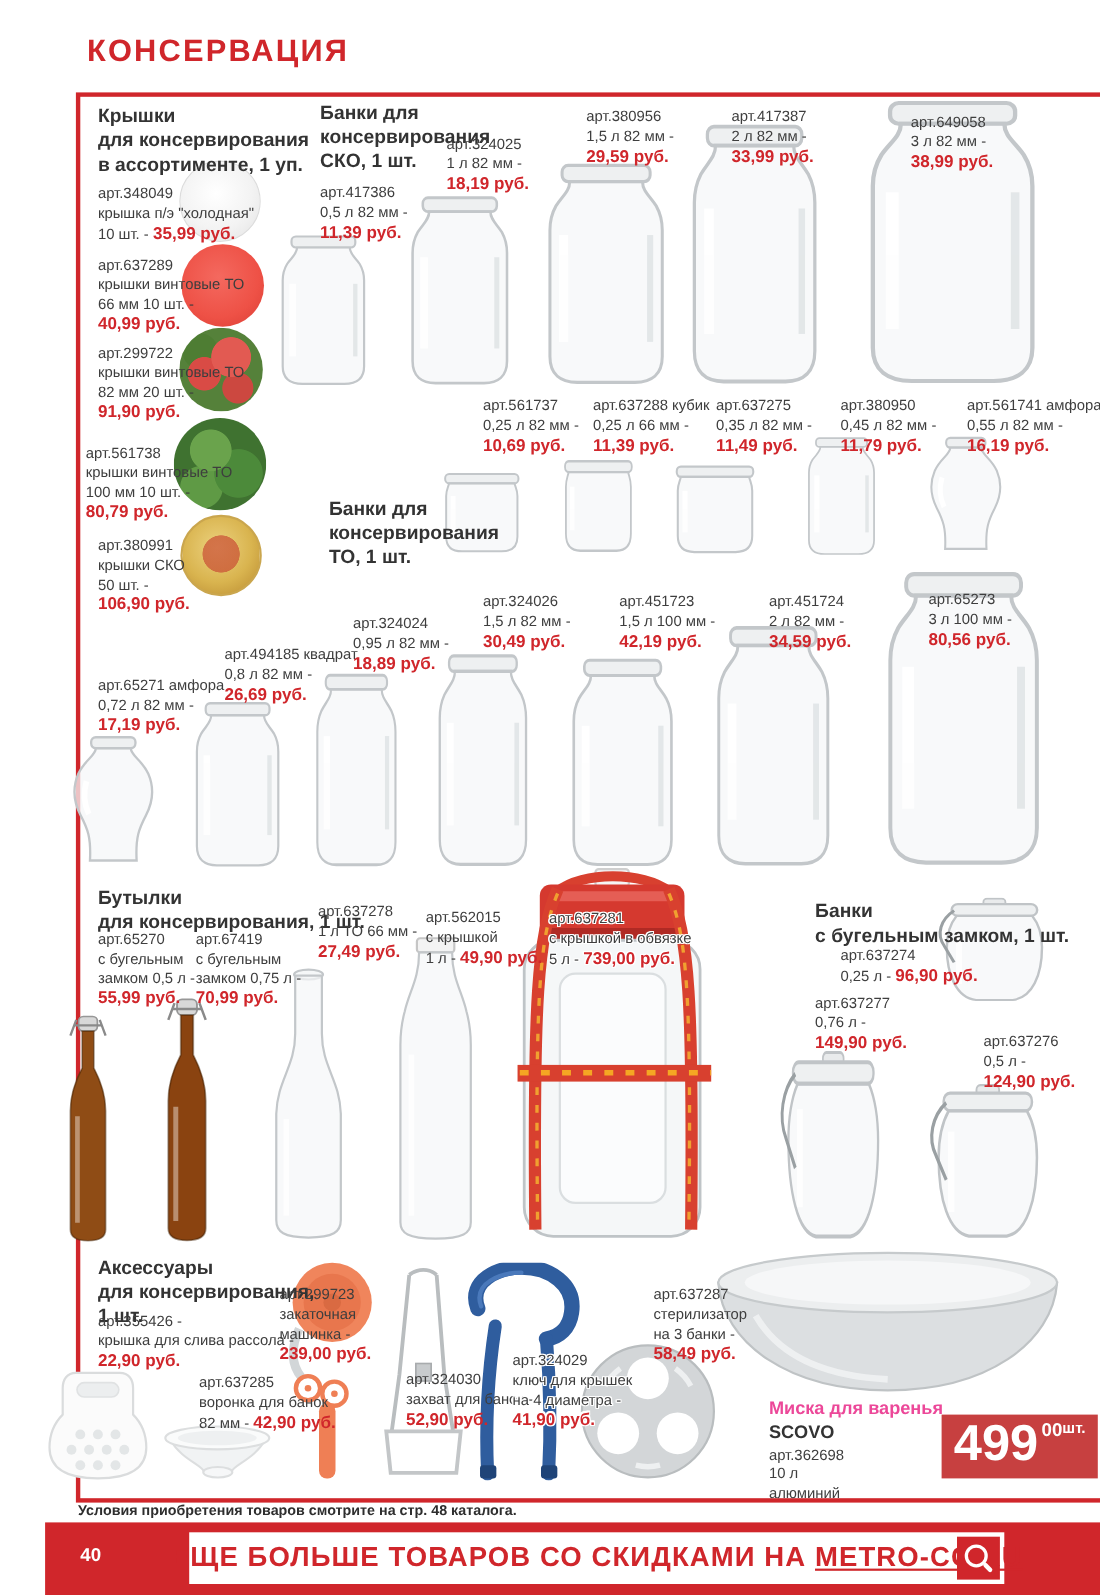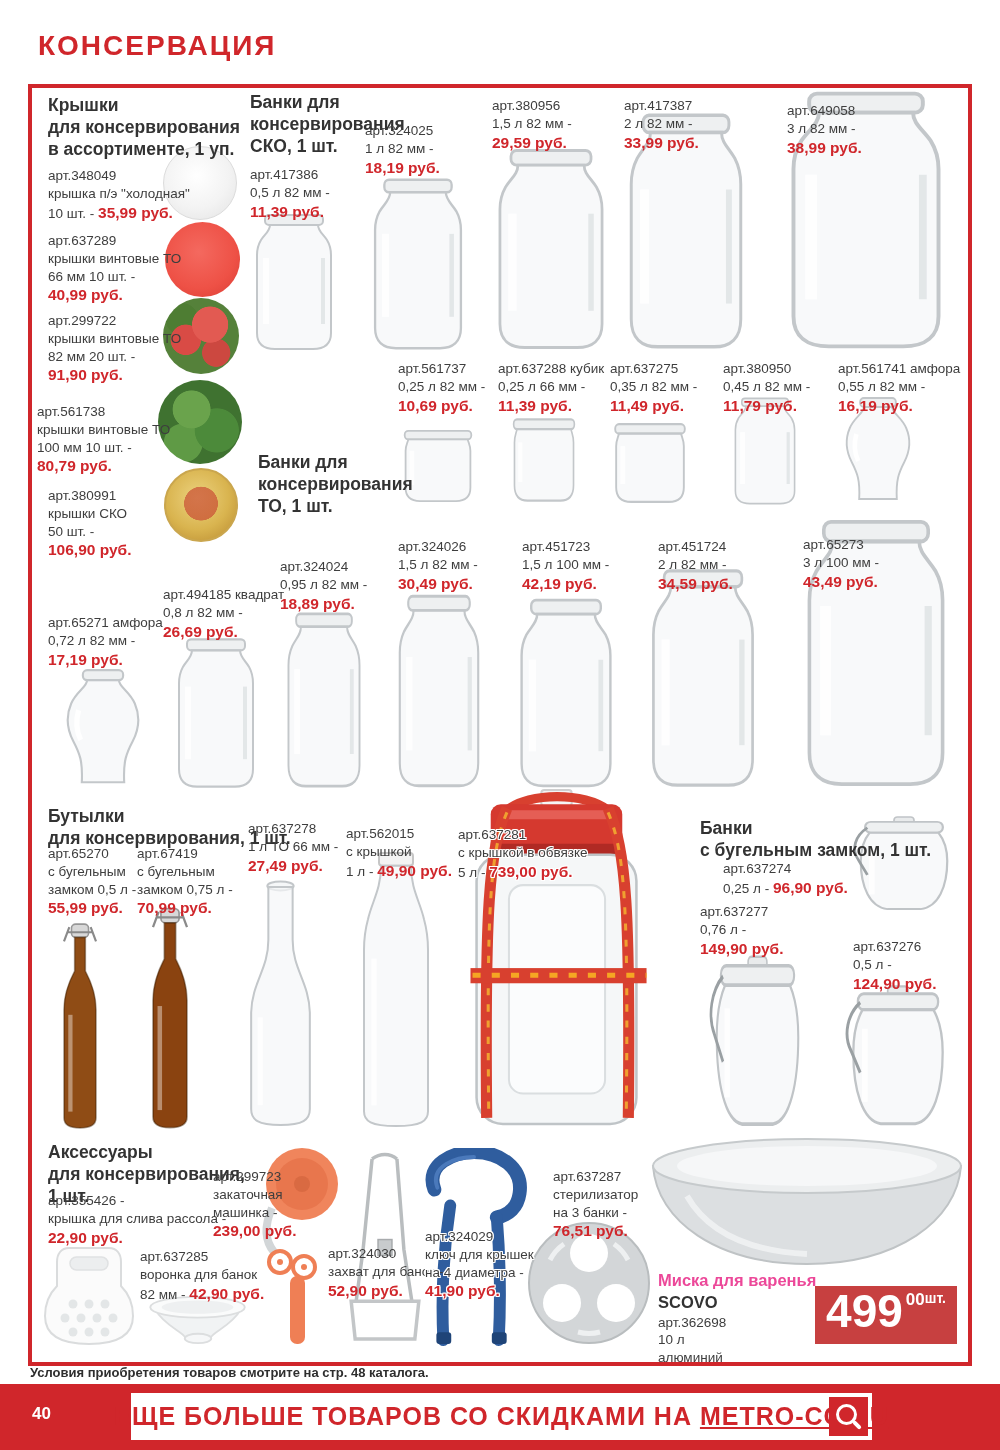--- a/index.html
+++ b/index.html
@@ -1,19 +1,19 @@
 <!DOCTYPE html>
 <html style="--red: #d0262b; --boxred: #c74040;"><head>
 <meta charset="utf-8">
 <style>
   :root{ --red:#d0262b; --boxred:#c74040; --ink:#3e3e3e; }
   html,body{margin:0;padding:0;}
   body{width:1000px;height:1450px;position:relative;background:#fff;
        font-family:"Liberation Sans", sans-serif; color:var(--ink); overflow:hidden;}
-  .abs{position:absolute;}
+  .abs{position:absolute;margin-left:41px;}
   .h1{color:var(--red);font-size:28px;font-weight:bold;letter-spacing:2px;}
   .frame{left:28px;top:84px;width:936px;height:1274px;border:4px solid var(--red);}
   .sec-h{font-size:17.5px;font-weight:bold;color:#333;line-height:1.25;white-space:pre-line;z-index:3;}
   .lbl{font-size:13.5px;color:var(--ink);line-height:1.32;z-index:3;}
   .lbl .ln{display:block;white-space:nowrap;}
   .price{color:var(--red);font-weight:bold;font-size:15.5px;}
   .halo, .halo .price{text-shadow:-1px -1px 0 #fff,0 -1px 0 #fff,1px -1px 0 #fff,-1px 0 0 #fff,
       1px 0 0 #fff,-1px 1px 0 #fff,0 1px 0 #fff,1px 1px 0 #fff;}
   .img{position:absolute;z-index:1;}
   .lid{position:absolute;z-index:1;border-radius:50%;}
@@ -300,21 +300,21 @@
   <span class="ln">2 л 82 мм -</span>
   <span class="ln"><span class="price">34,59 руб.</span></span>
 </div>
 
 <svg class="img" style="left:786px;top:516px;width:180px;height:274px" viewBox="0 0 100 140" preserveAspectRatio="none">
     <use href="#jar-sko"></use>
   </svg>
 <div class="lbl abs" style="left:803px;top:536px">
   <span class="ln">арт.65273</span>
   <span class="ln">3 л 100 мм -</span>
-  <span class="ln"><span class="price">43,49 руб.</span></span>
+  <span class="ln"><span class="price">80,56 руб.</span></span>
 </div>
 
 <div class="sec-h abs" style="left:48px;top:806px">Бутылки
 для консервирования, 1 шт.</div>
 
 <svg class="img" style="left:48px;top:918px;width:64px;height:214px;color:#8f4c15" viewBox="0 0 60 210" preserveAspectRatio="none">
     <use href="#bottle-swing"></use>
   </svg>
 <div class="lbl abs" style="left:48px;top:845px">
   <span class="ln">арт.65270</span>
@@ -479,21 +479,21 @@
   <path d="M38,58 C30,110 29,152 31,194" stroke="#2f5d9e" stroke-width="12" fill="none" stroke-linecap="round"></path>
   <path d="M85,70 C89,120 89,156 87,194" stroke="#2f5d9e" stroke-width="12" fill="none" stroke-linecap="round"></path>
   <rect x="24" y="186" width="15" height="12" rx="3" fill="#1f4478"></rect>
   <rect x="80" y="186" width="15" height="12" rx="3" fill="#1f4478"></rect>
 </svg>
 
 <div class="lbl abs" style="left:553px;top:1168px">
   <span class="ln">арт.637287</span>
   <span class="ln">стерилизатор</span>
   <span class="ln">на 3 банки -</span>
-  <span class="ln"><span class="price">76,51 руб.</span></span>
+  <span class="ln"><span class="price">58,49 руб.</span></span>
 </div>
 <svg class="img" style="left:524px;top:1220px;width:130px;height:127px" viewBox="0 0 130 127">
   <circle cx="65" cy="63" r="60" fill="#d3d6d8" stroke="#b9bdbf" stroke-width="2"></circle>
   <circle cx="65" cy="33" r="19" fill="#fff"></circle>
   <circle cx="38" cy="83" r="19" fill="#fff"></circle>
   <circle cx="92" cy="83" r="19" fill="#fff"></circle>
   <path d="M26,40 A44 44 0 0 1 40,24" stroke="#eef0f1" stroke-width="5" fill="none"></path>
   <path d="M104,40 A44 44 0 0 0 90,24" stroke="#eef0f1" stroke-width="5" fill="none"></path>
   <path d="M54,112 A44 44 0 0 0 76,112" stroke="#eef0f1" stroke-width="5" fill="none"></path>
 </svg>

